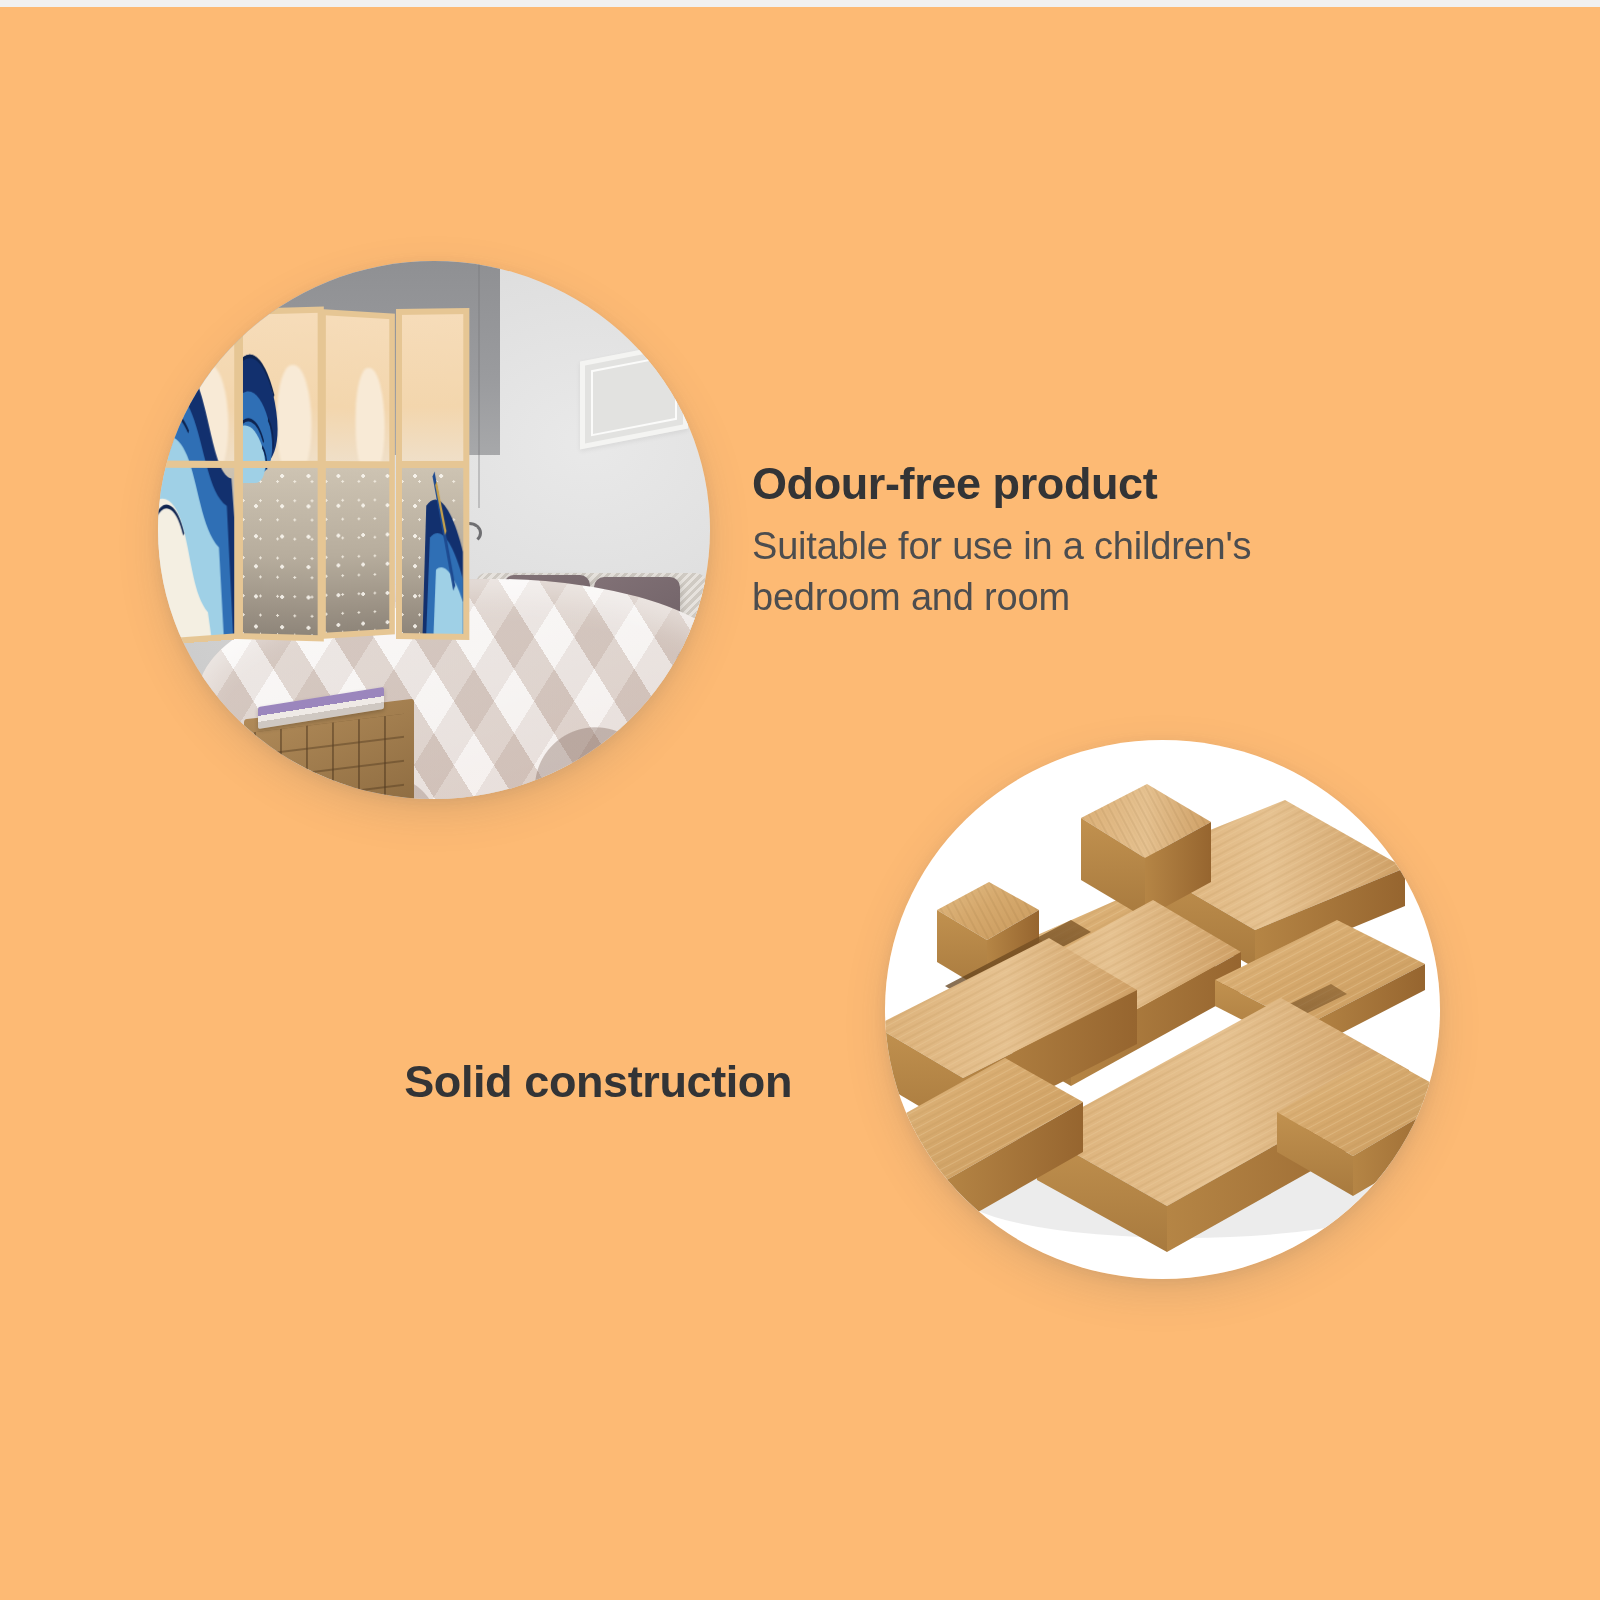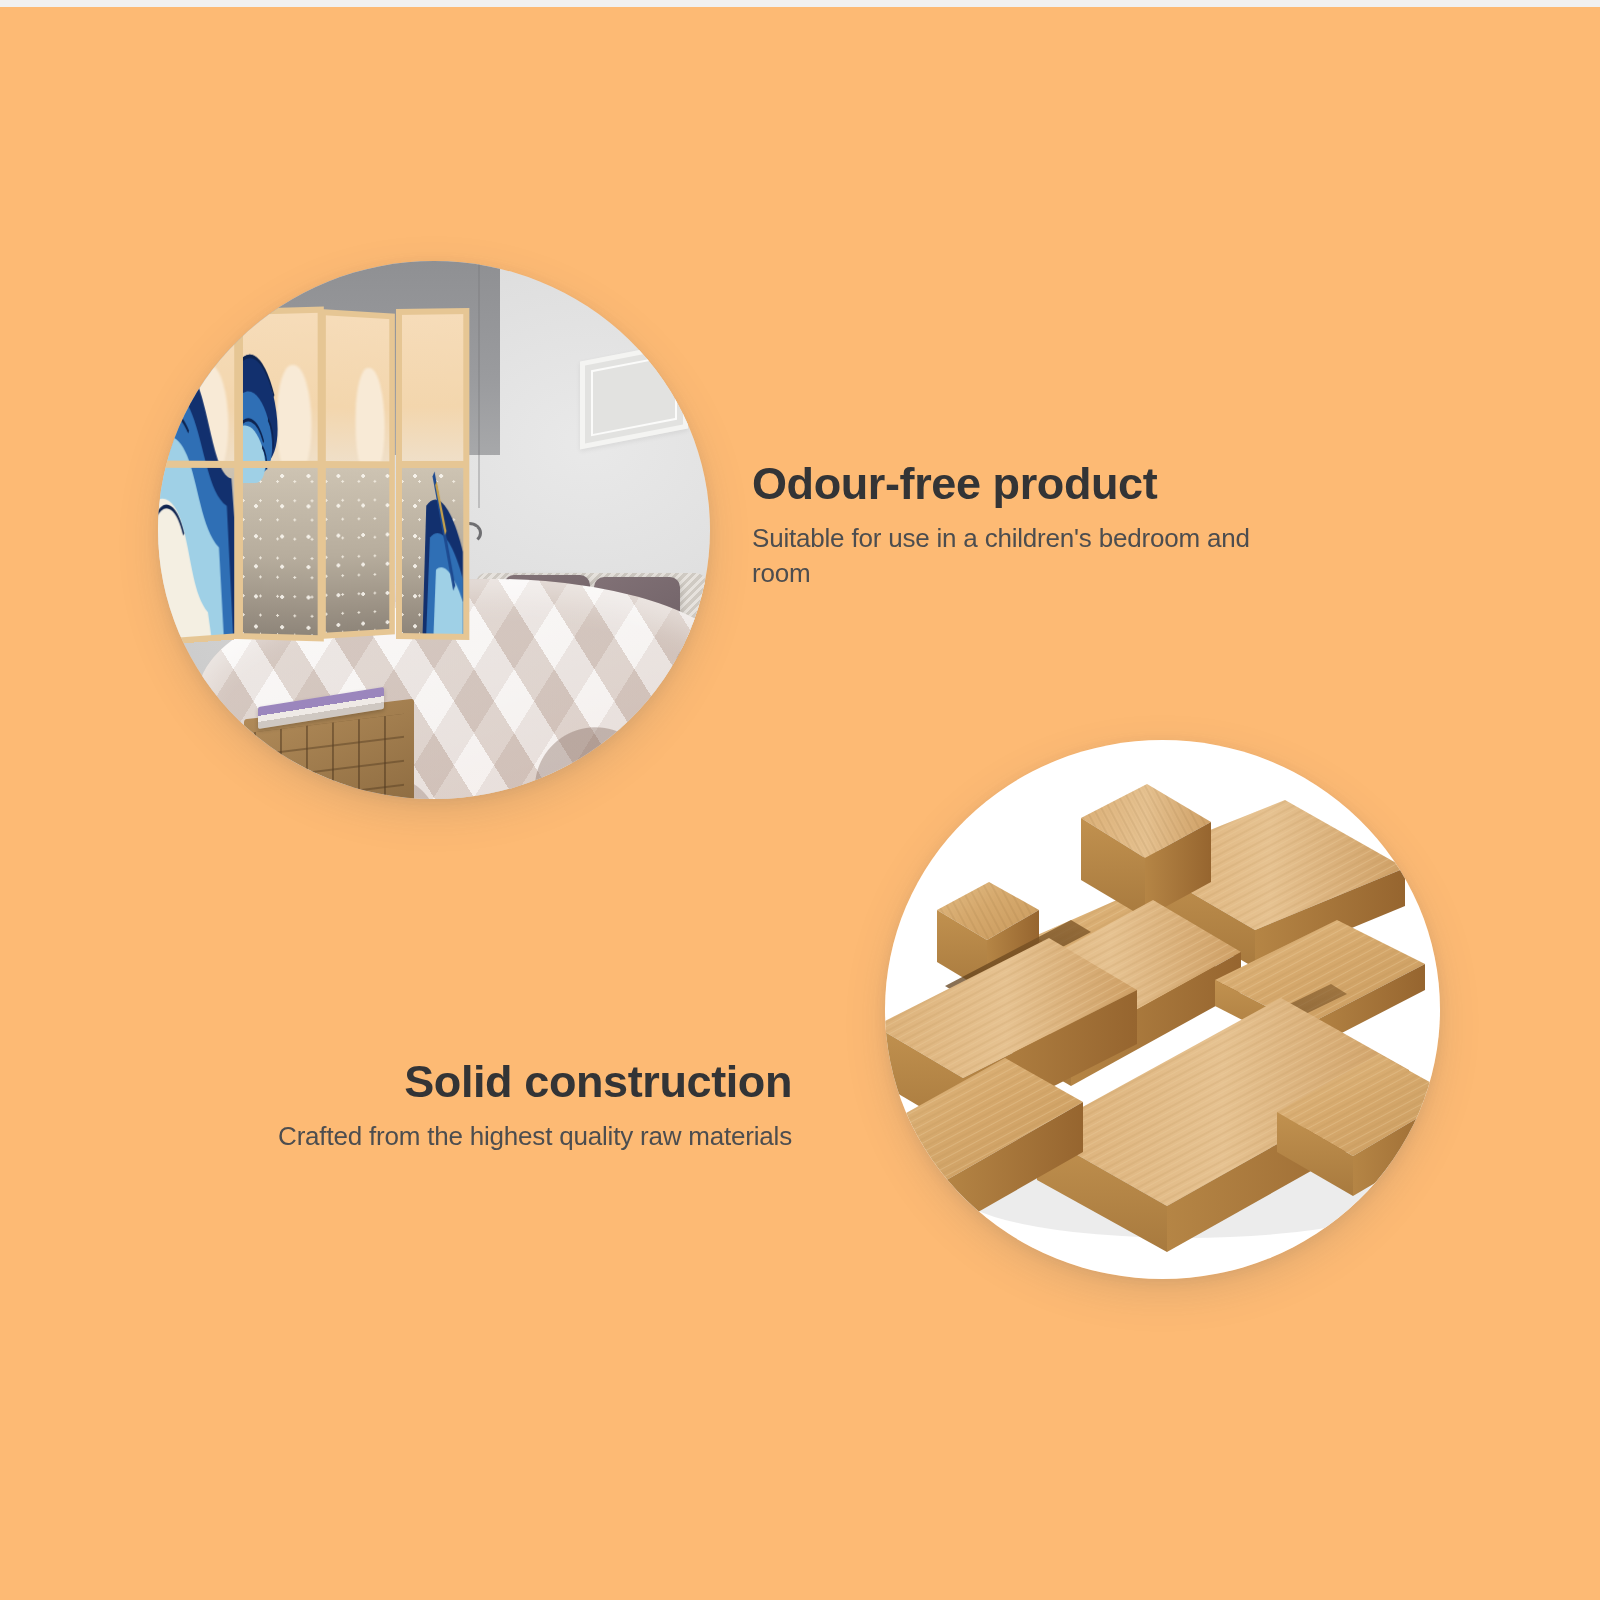--- a/index.html
+++ b/index.html
@@ -174,21 +174,21 @@
   .feature-text { position:absolute; }
   #text-odour { left:752px; top:452px; width:530px; text-align:left; }
   #text-solid { left:262px; top:1050px; width:530px; text-align:right; }
 
   .feature-title {
     font-size:45px; font-weight:bold; color:#333436;
     letter-spacing:-0.4px; line-height:1.12;
   }
   .feature-desc {
     margin-top:12px;
-    font-size:26px; font-weight:400; color:#4c4d4f;
+    font-size:38px; font-weight:400; color:#4c4d4f;
     line-height:1.33; letter-spacing:-0.2px;
   }
 </style>
 </head>
 <body style="background: rgb(241, 241, 241);">
 
 <div id="stage" style="background: #fdba74; margin-top: 7px;">
 
   <div class="media-circle" id="circle-bedroom">
     <div class="media-inner">
@@ -403,16 +403,15 @@
             <path d="M392 372 L494 314 L570 356 L468 416 Z" fill="url(#grain)"></path>
           </g>
 
         </svg>
       </div>
     </div>
   </div>
 
   <div class="feature-text" id="text-solid">
     <div class="feature-title" style="color: rgb(51, 52, 54);">Solid construction</div>
-    <div class="feature-desc" style="color: rgb(76, 77, 79);">Crafted from the highest quality raw materials</div>
   </div>
 
 </div>
 
 </body></html>

